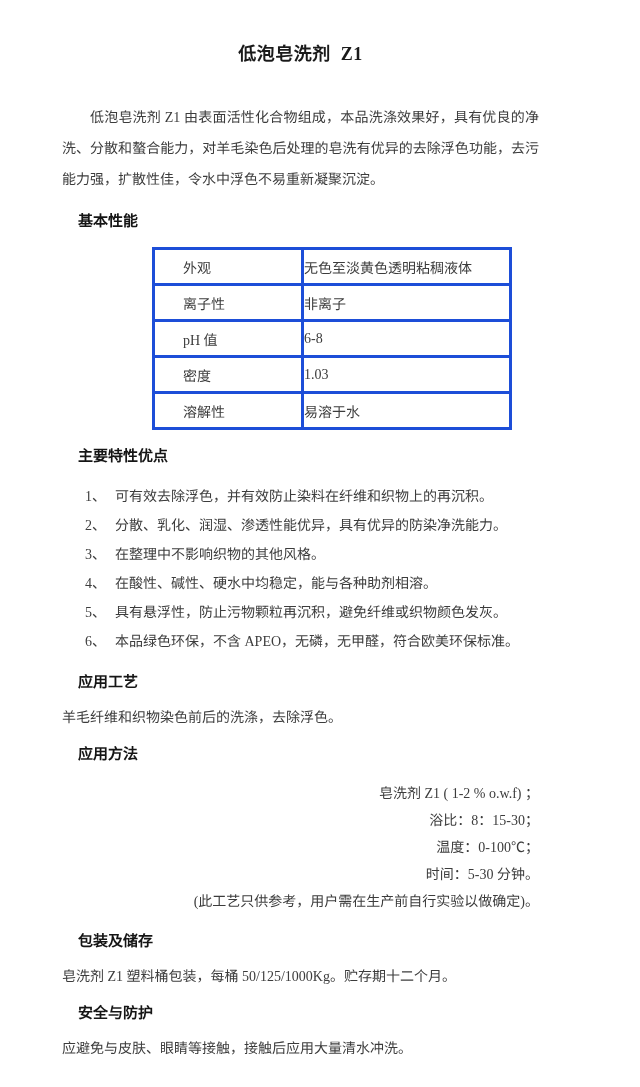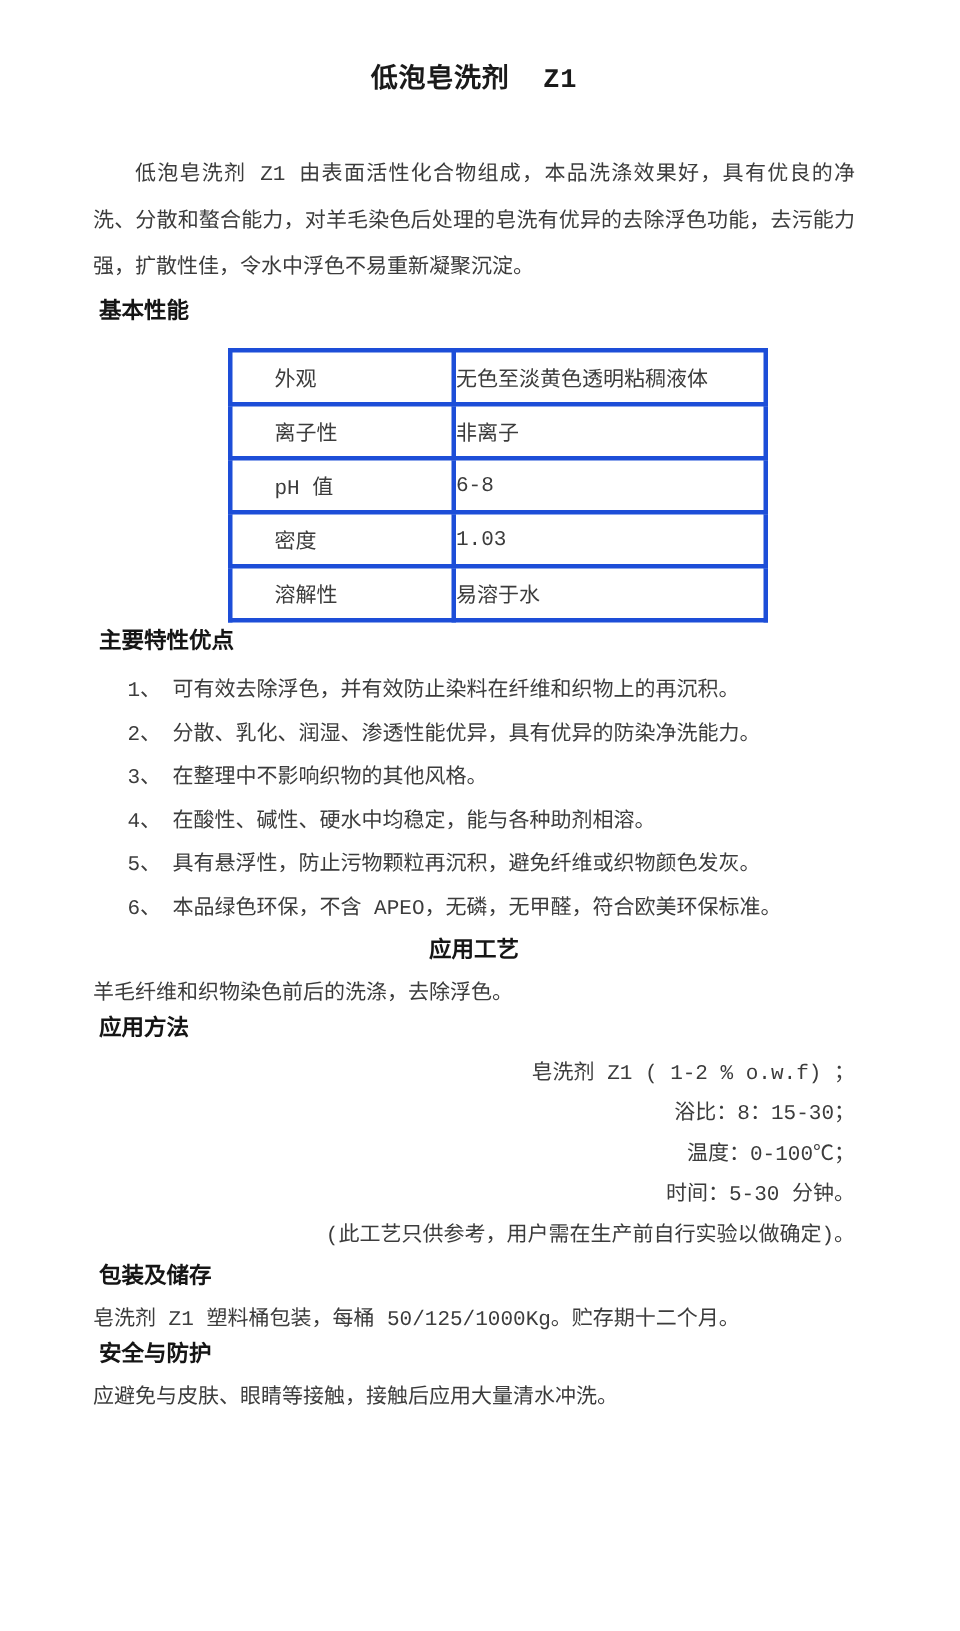--- a/index.html
+++ b/index.html
@@ -3,22 +3,22 @@
 <meta charset="utf-8">
 <style>
   html,body{margin:0;padding:0;background:#ffffff;}
   .page{
     position:relative;
     width:640px;
     height:1087px;
     margin:0 auto;
     background:#ffffff;
     box-sizing:border-box;
-    padding:42px 70px 0 62px;
-    font-family:Liberation Mono, monospace;
+    padding:42px 101px 0 62px;
+    font-family:Liberation Serif, serif;
     color:#3c3c3c;
     font-size:14px;
     overflow:hidden;
   }
   .doc-title{
     margin:0;
     text-align:center;
     font-size:18px;
     font-weight:700;
     color:#1a1a1a;
@@ -27,21 +27,21 @@
     letter-spacing:0.5px;
   }
   .intro{
     margin:36px 0 0;
     line-height:31px;
     text-indent:2em;
     text-align:justify;
     color:#3c3c3c;
   }
   h2.sec{
-    margin:4px;
+    margin:16px;
     font-size:15px;
     line-height:20px;
     font-weight:700;
     color:#151515;
   }
   .h-basic{margin-top:14px;}
   table.props{
     margin:13px 0 0 90px;
     border-collapse:collapse;
     width:360px;
@@ -65,21 +65,21 @@
   ol.features li{
     display:flex;
     line-height:29px;
     padding-left:23px;
   }
   ol.features .num{
     width:30px;
     flex:0 0 30px;
   }
   ol.features .txt{flex:1;}
-  .h-process{margin-top:16px;text-align:center;}
+  .h-process{margin-top:16px;}
   p.body-line{margin:8px 0 0;line-height:20px;}
   .h-method{margin-top:8px;}
   .method-lines{margin-top:6px;}
   .method-lines p{margin:0;line-height:27px;text-align:right;}
   .h-packaging{margin-top:24px;}
   .h-safety{margin-top:28px;}
 </style>
 </head>
 <body>
 

